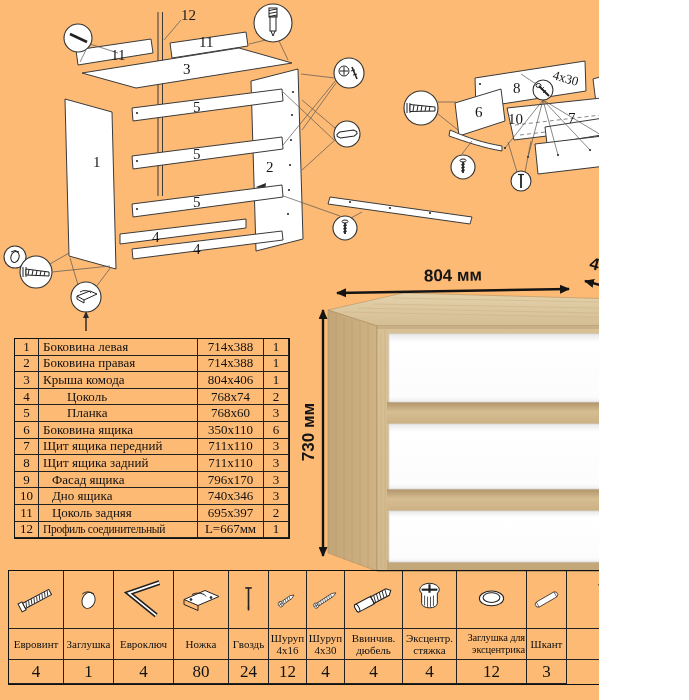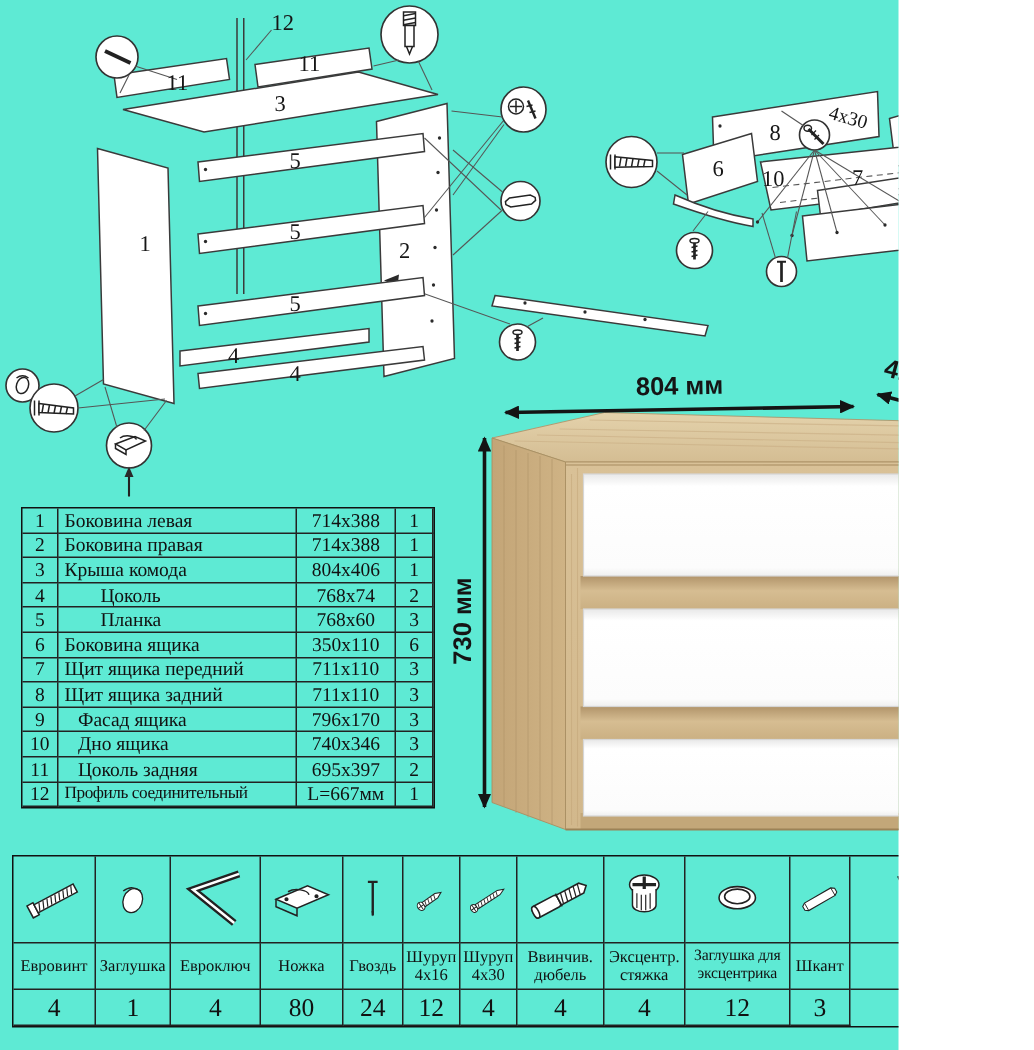--- a/index.html
+++ b/index.html
@@ -1,16 +1,16 @@
 <!DOCTYPE html>
 <html><head>
 <meta charset="utf-8">
 <style>
   html,body{margin:0;padding:0;background:#fff;}
-  #canvas{position:relative;width:599px;height:700px;background:#5eead4;overflow:hidden;
+  #canvas{position:relative;width:599px;height:700px;background:#fdba74;overflow:hidden;
           font-family:"Liberation Serif",serif;color:#111;}
   svg text{font-family:"Liberation Serif",serif;fill:#161616;}
   .lbl{font-size:15px;}
   .pnl{fill:#ffffff;stroke:#3a3a3a;stroke-width:1;}
   .ln{stroke:#3a3a3a;stroke-width:1;fill:none;}
   .thin{stroke:#555;stroke-width:.7;fill:none;}
   .dash{stroke:#555;stroke-width:.7;fill:none;stroke-dasharray:4 3;}
   .co{fill:#fff;stroke:#333;stroke-width:1.1;}
   .ic{stroke:#222;stroke-width:1;fill:none;}
   .icf{stroke:#222;stroke-width:1;fill:#fff;}
@@ -26,37 +26,37 @@
   #parts-table .c{border-right:1px solid #222;border-bottom:1px solid #222;
     overflow:hidden;white-space:nowrap;display:flex;align-items:center;}
   #parts-table .n,#parts-table .size,#parts-table .qty{justify-content:center;}
   #parts-table .name{padding-left:4px;text-align:center;}
   #parts-table .ind2{padding-left:28px;}
   #parts-table .ind1{padding-left:13px;}
   #parts-table .tight{font-size:11.5px;letter-spacing:-.3px;}
   .prow{display:contents;}
 
   
-  #photo{position:absolute;left:303px;top:246px;width:386px;height:322px;}
+  #photo{position:absolute;left:303px;top:264px;width:386px;height:322px;}
   .dim{position:absolute;font-family:"Liberation Sans",sans-serif;font-weight:bold;
        font-size:17px;color:#151515;text-align:center;white-space:nowrap;}
   #dim-w{left:90px;top:2px;width:120px;transform:rotate(-1deg);}
   #dim-d{left:270px;top:-3px;width:90px;transform:rotate(15deg);}
   #dim-h{left:-36px;top:158px;width:84px;transform:rotate(-90deg);}
 
   
   #kit{position:absolute;left:8px;top:570px;width:673px;}
   #kit-title{font-size:17.5px;text-align:center;height:20px;line-height:20px;margin-bottom:1px;}
   #kit-table{display:grid;border:1.5px solid #111;
     grid-template-columns:55px 50px 60px 55px 40px 38px 38px 58px 54px 70px 40px 111px;
     grid-template-rows:58px 31px 24px;}
   #kit-table .kc{border-right:1px solid #222;border-bottom:1px solid #222;
     display:flex;align-items:center;justify-content:center;overflow:hidden;}
   #kit-table .kname{font-size:11px;line-height:1.12;text-align:center;padding:0 1px;}
-  #kit-table .ksm{font-size:10.5px;letter-spacing:-.2px;}
+  #kit-table .ksm{font-size:10.5px;letter-spacing:-.2px;text-align:right;}
   #kit-table .kqty{font-size:17px;}
   .kicon{width:100%;height:100%;}
 </style>
 </head>
 <body>
 
 <div id="canvas">
 
   <svg id="diagrams" viewBox="0 0 689 340">
 

